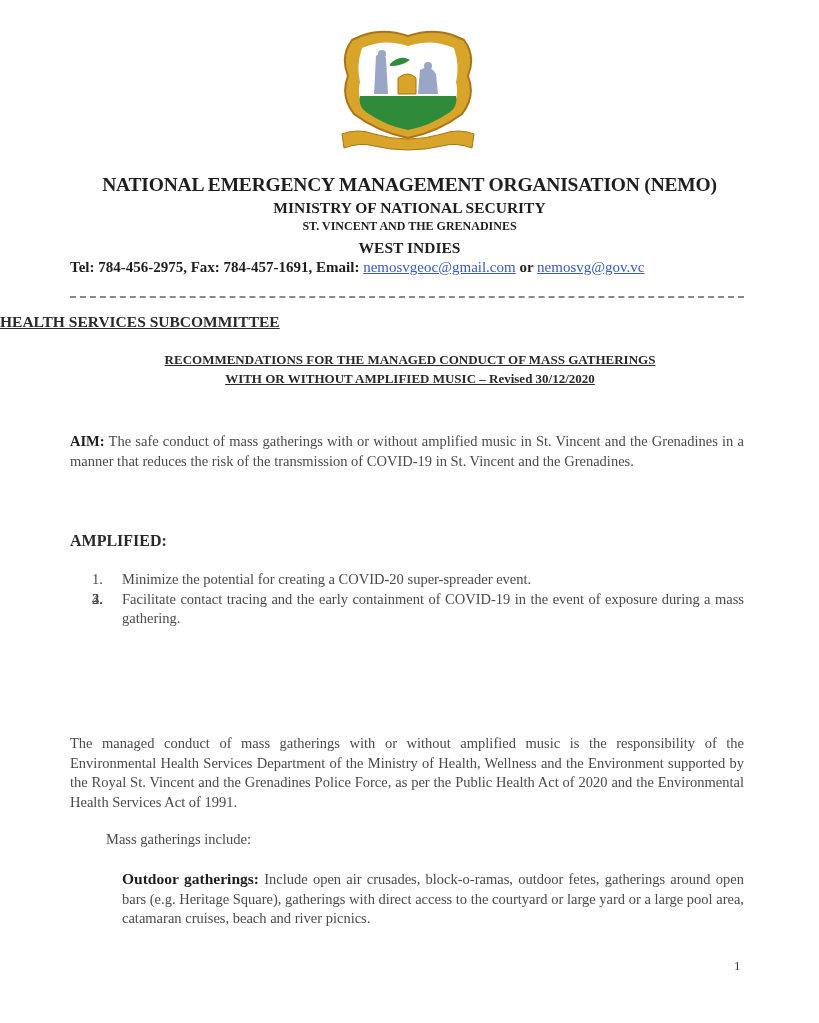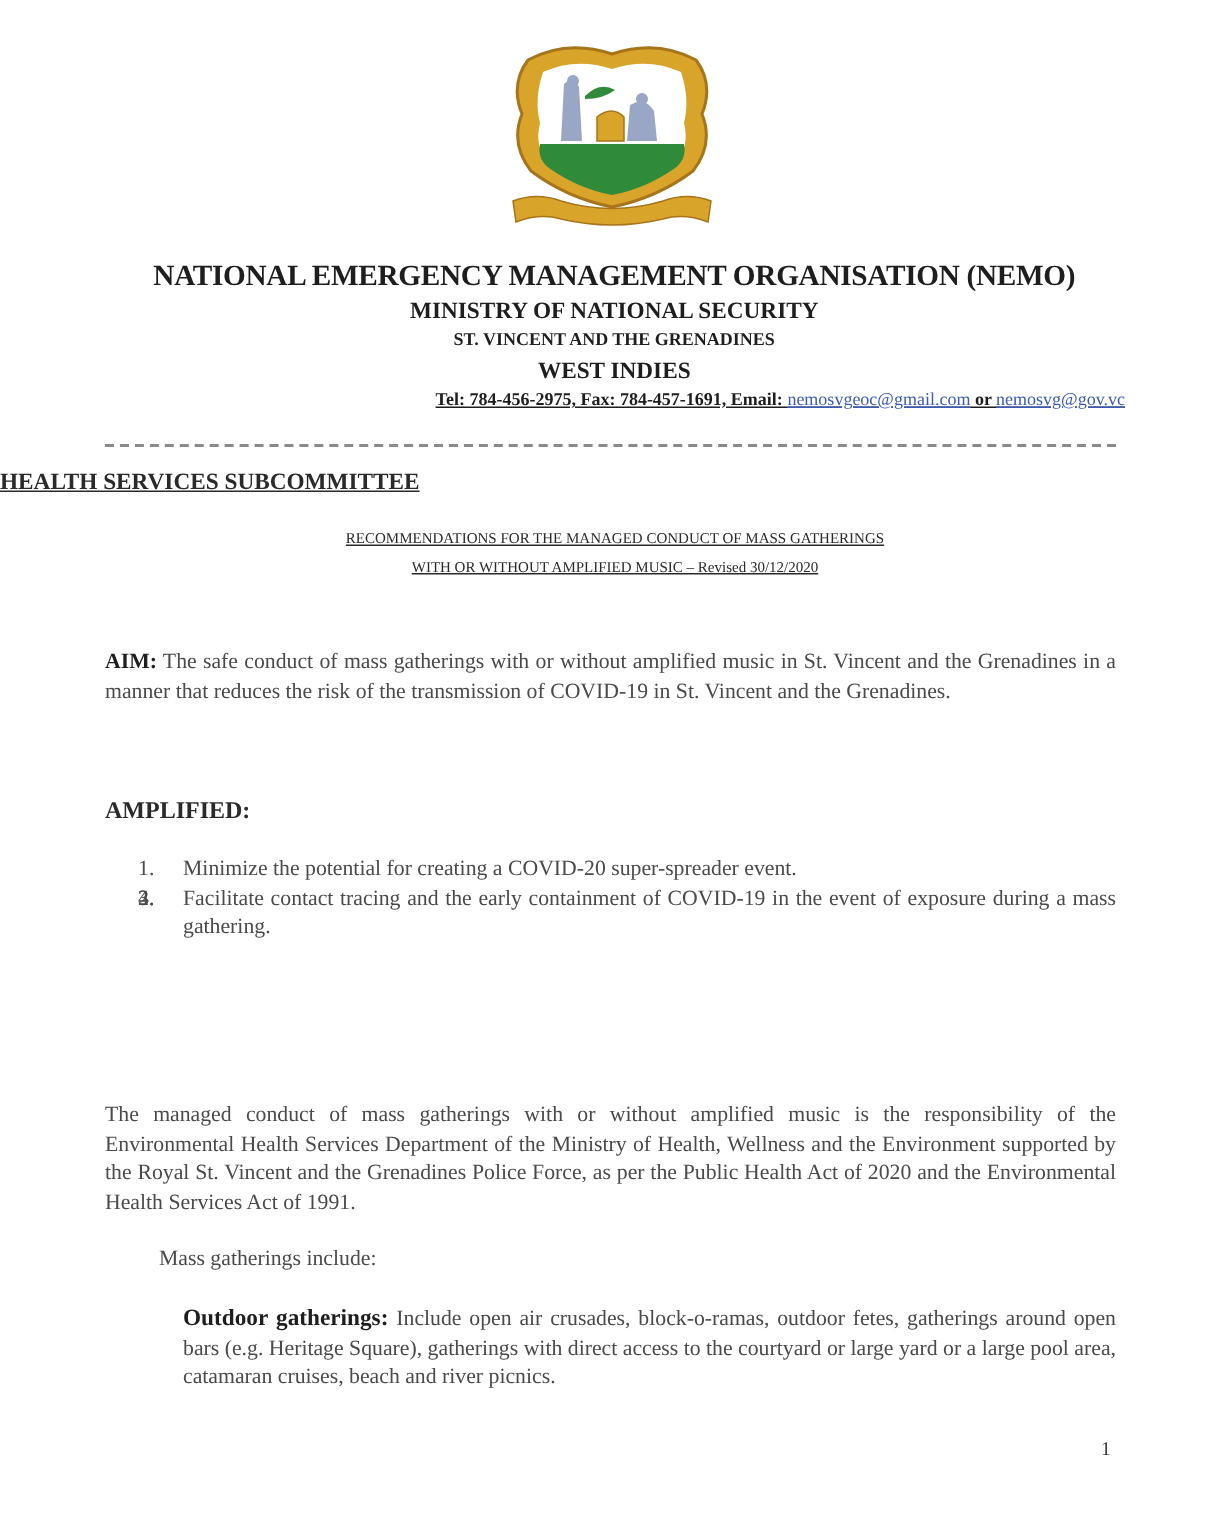--- a/index.html
+++ b/index.html
@@ -7,33 +7,33 @@
     width: 819px; height: 1023px; position: relative; overflow: hidden;
     font-family: "Liberation Serif", "DejaVu Serif", serif;
     color: #3a3a3a;
   }
   .logo { position: absolute; left: 338px; top: 26px; width: 140px; height: 126px; }
   .header { position: absolute; left: 0; width: 819px; text-align: center; color: #1e1e1e; }
   .org-name { top: 174px; font-size: 19.5px; font-weight: bold; letter-spacing: -0.2px; }
   .ministry { top: 199px; font-size: 15.5px; font-weight: bold; }
   .country  { top: 219px; font-size: 12px; font-weight: bold; }
   .region   { top: 239px; font-size: 15.5px; font-weight: bold; }
-  .contact  { top: 259px; font-size: 12px; font-weight: bold; left: 70px; width: 680px; text-align: right; white-space: nowrap; text-decoration: underline; }
+  .contact  { top: 259px; font-size: 15px; font-weight: bold; left: 70px; width: 680px; text-align: left; white-space: nowrap; }
   .contact a { color: #3a5ab8; text-decoration: underline; font-weight: normal; }
   .separator {
     position: absolute; left: 70px; top: 296px; width: 674px; height: 0;
     border-top: 2px dashed #8a8a8a;
   }
   .subcommittee {
     position: absolute; left: 0; width: 819px; top: 313px; text-align: left;
     font-size: 15.5px; font-weight: bold; text-decoration: underline; color: #2a2a2a;
   }
   .title {
     position: absolute; left: 60px; width: 700px; top: 350px; text-align: center;
-    font-size: 10px; font-weight: normal; text-decoration: underline; line-height: 19px; color: #2a2a2a;
+    font-size: 13px; font-weight: bold; text-decoration: underline; line-height: 19px; color: #2a2a2a;
   }
   .para {
     position: absolute; left: 70px; width: 674px; font-size: 14.5px; line-height: 19.5px;
     text-align: justify; color: #4a4a4a;
   }
   .aim { top: 432px; }
   .aim b { color: #1e1e1e; }
   .objectives-heading {
     position: absolute; left: 70px; top: 532px; font-size: 16px; font-weight: bold; color: #2a2a2a;
   }

